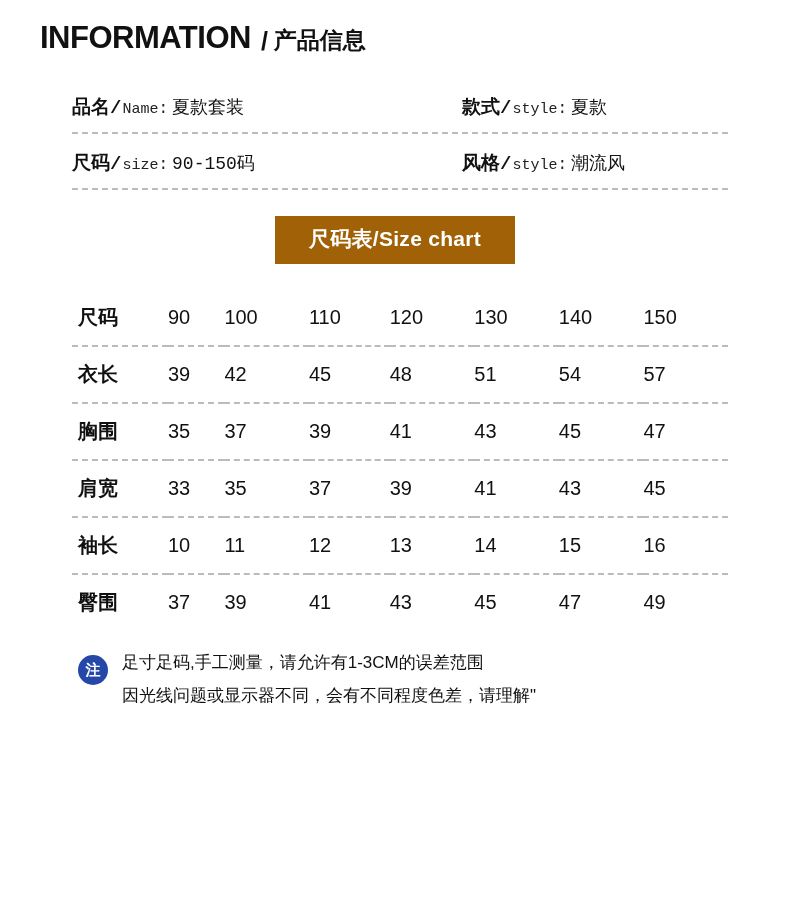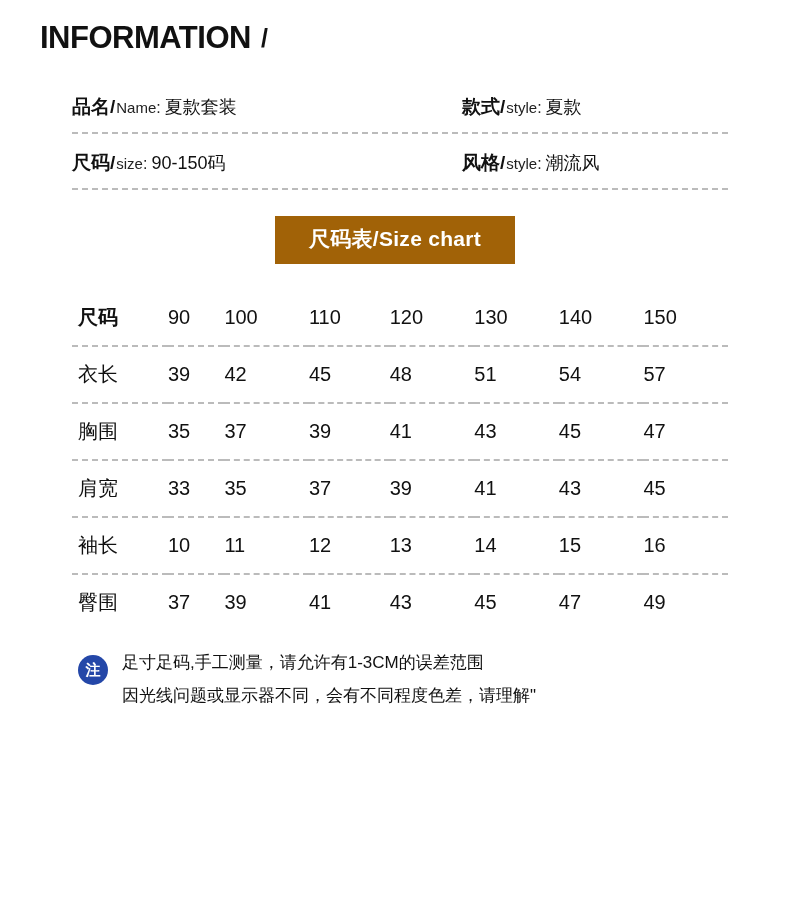--- a/index.html
+++ b/index.html
@@ -13,21 +13,21 @@
     font-family: "Liberation Sans", "DejaVu Sans", sans-serif;
     color: #111111;
     position: relative;
     overflow: hidden;
   }
 
   
   .header {
     padding: 20px 0 0 40px;
     display: flex;
-    align-items: center;
+    align-items: flex-end;
   }
   .header-en {
     font-size: 31px;
     font-weight: bold;
     letter-spacing: -0.5px;
     color: #111111;
   }
   .header-sep {
     font-size: 25px;
     font-weight: bold;
@@ -42,20 +42,21 @@
 
   
   .info-block {
     margin-top: 38px;
     padding: 0 62px 0 72px;
   }
   .info-row {
     display: flex;
     align-items: flex-start;
     padding-bottom: 12px;
+    font-family: Liberation Mono, monospace;
   }
   .info-cell {
     display: flex;
     align-items: baseline;
     white-space: nowrap;
   }
   .info-cell.left { width: 390px; }
   .label-cn {
     font-size: 19px;
     font-weight: bold;
@@ -113,21 +114,21 @@
     font-size: 20px;
     color: #111111;
     padding: 14px 0 14px 0;
     border-bottom: 2px dashed #bbbbbb;
   }
   table.size-table tr:last-child td {
     border-bottom: none;
   }
   table.size-table td.rowhead {
     font-size: 20px;
-    font-weight: normal;
+    font-weight: bold;
     text-align: left;
     width: 90px;
     padding-left: 6px;
   }
   table.size-table tr.header-row td {
     font-size: 20px;
     font-weight: normal;
   }
   table.size-table tr.header-row td.rowhead {
     font-weight: bold;
@@ -164,20 +165,21 @@
     white-space: nowrap;
   }
   .note-line:last-child { padding-bottom: 0; }
 </style>
 </head>
 <body>
 
 <div class="header">
   <span class="header-en">INFORMATION</span>
   <span class="header-sep">/</span>
+  <span class="header-cn">产品信息</span>
 </div>
 
 <div class="info-block">
 
   <div class="info-row">
     <div class="info-cell left">
       <span class="label-cn">品名</span>
       <span class="label-slash">/</span>
       <span class="label-en">Name</span>
       <span class="label-colon">:</span>

